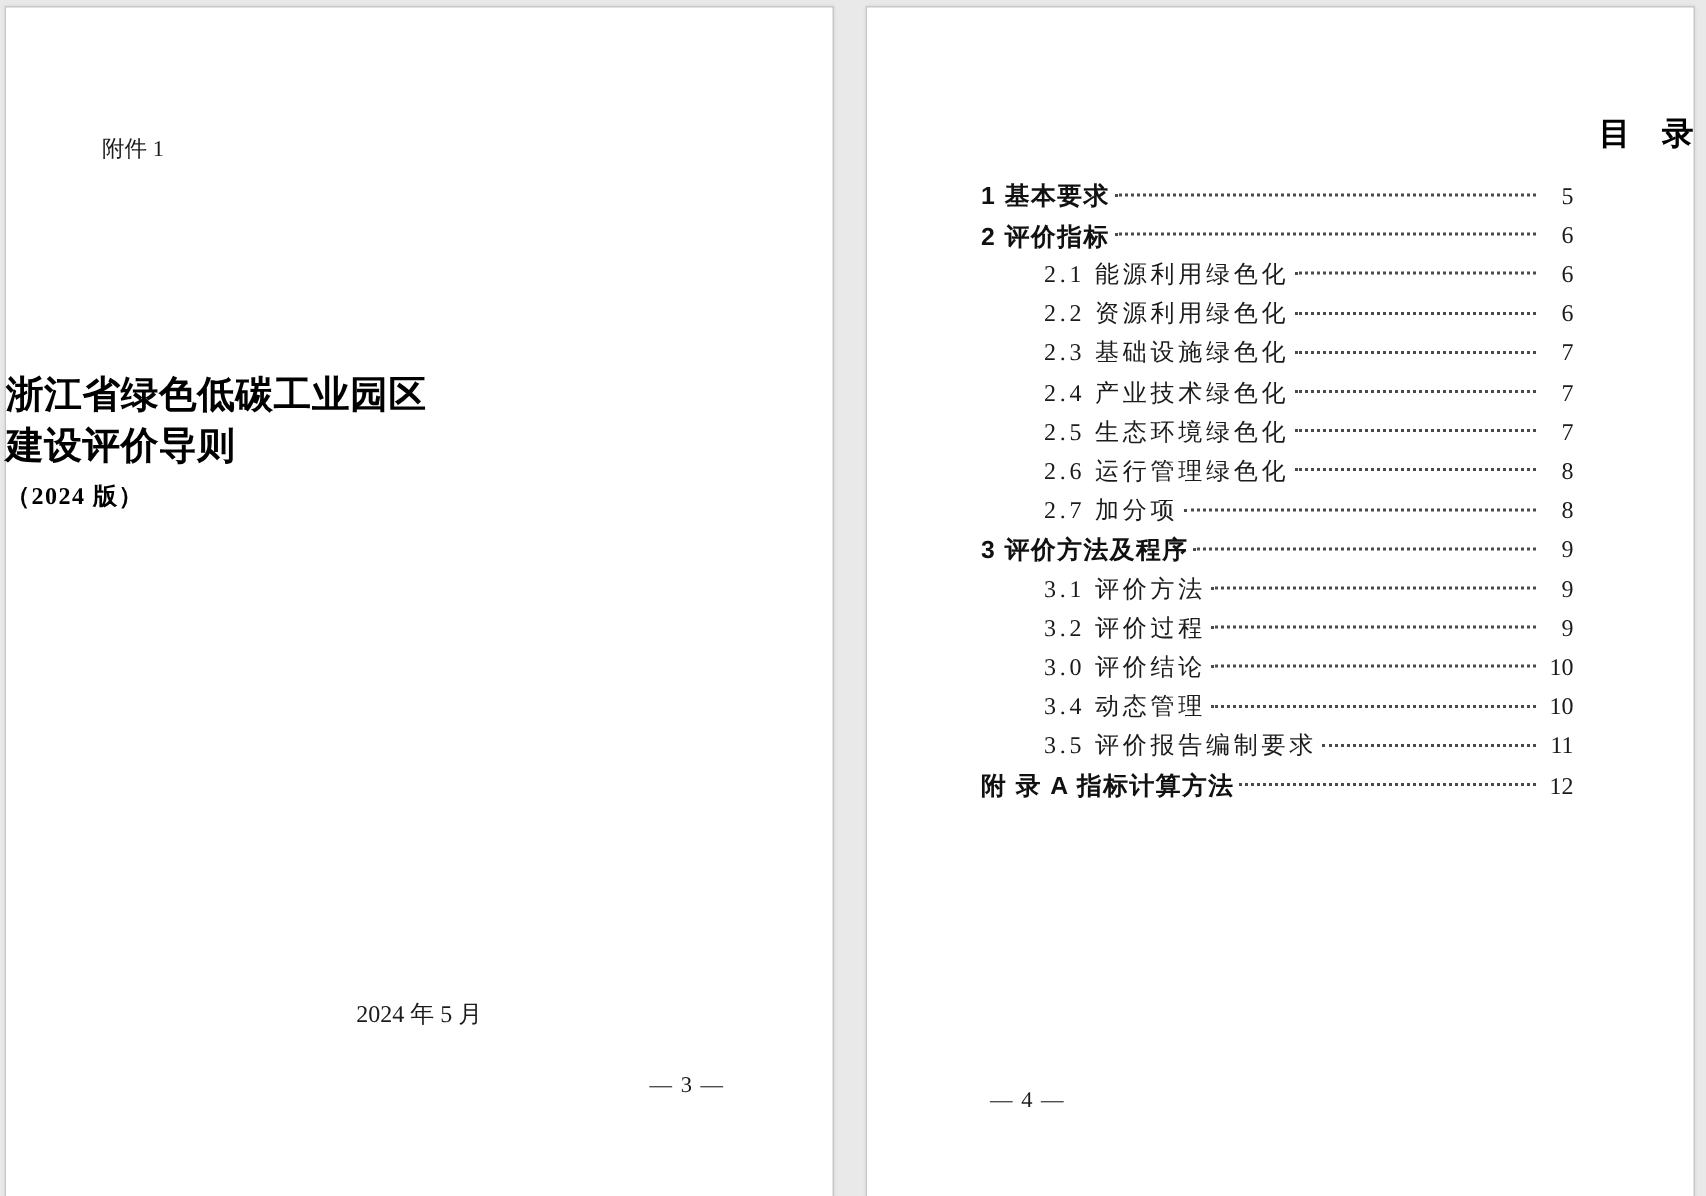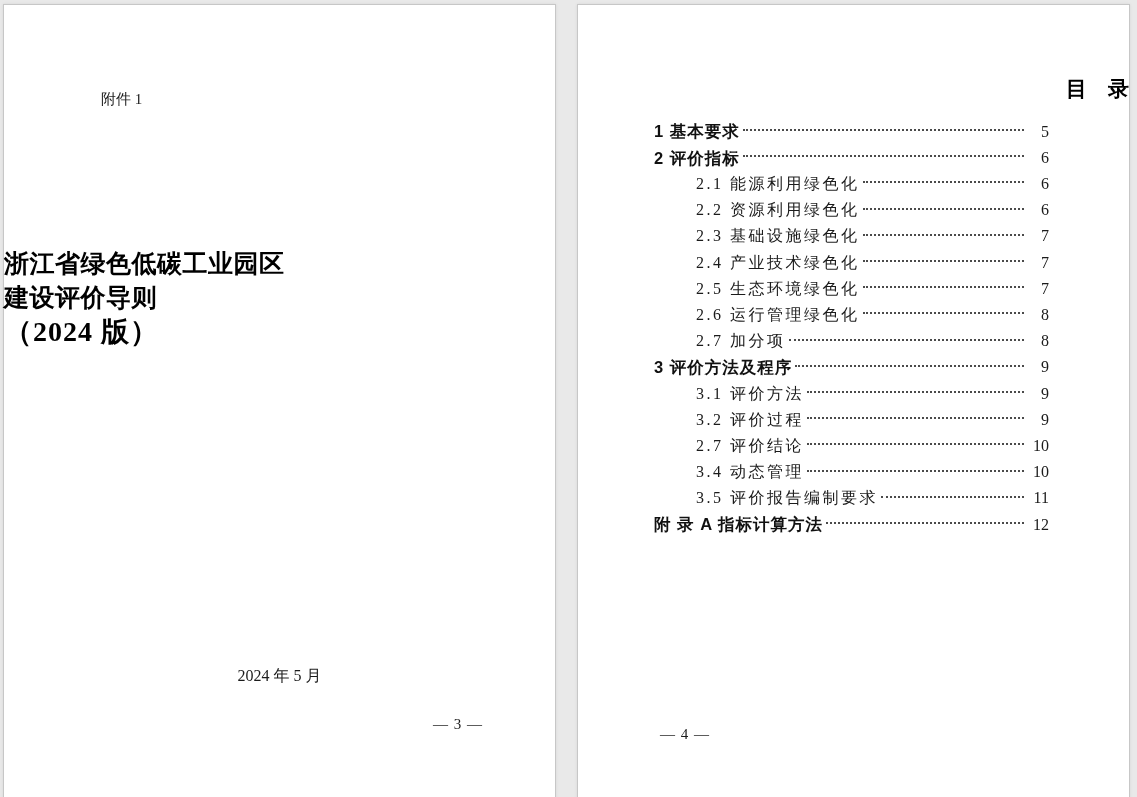--- a/index.html
+++ b/index.html
@@ -21,33 +21,32 @@
   }
   .page-cover { left: 3px; }
   .page-toc  { left: 577px; }
 
   
   .attachment-label {
     position: absolute;
     left: 64px; top: 85px;
     font-size: 15px;
     font-family: "Liberation Serif", serif;
-    margin-left: 33px;
   }
   .cover-title {
     position: absolute;
     left: 0; top: 242px;
     width: 100%;
     text-align: left;
     font-weight: bold;
     color: #000;
     font-family: "Liberation Serif", serif;
   }
   .cover-title .title-line { font-size: 25px; line-height: 34px; letter-spacing: 0.5px; }
-  .cover-title .title-line-edition { font-size: 28px; line-height: 34px; letter-spacing: 1px; }
+  .cover-title .title-line-edition { font-size: 16px; line-height: 34px; letter-spacing: 1px; }
   .cover-org {
     position: absolute;
     left: 0; top: 612px;
     width: 100%;
     text-align: center;
     font-family: "Liberation Sans", sans-serif;
     font-weight: bold;
     font-size: 17px;
     letter-spacing: 0.5px;
     color: #111;
@@ -201,21 +200,21 @@
     <span class="toc-label">3.1 评价方法</span>
     <span class="toc-leader"></span>
     <span class="toc-pagenum">9</span>
   </div>
       <div class="toc-row level2">
     <span class="toc-label">3.2 评价过程</span>
     <span class="toc-leader"></span>
     <span class="toc-pagenum">9</span>
   </div>
       <div class="toc-row level2">
-    <span class="toc-label">2.7 评价结论</span>
+    <span class="toc-label">3.0 评价结论</span>
     <span class="toc-leader"></span>
     <span class="toc-pagenum">10</span>
   </div>
       <div class="toc-row level2">
     <span class="toc-label">3.4 动态管理</span>
     <span class="toc-leader"></span>
     <span class="toc-pagenum">10</span>
   </div>
       <div class="toc-row level2">
     <span class="toc-label">3.5 评价报告编制要求</span>

